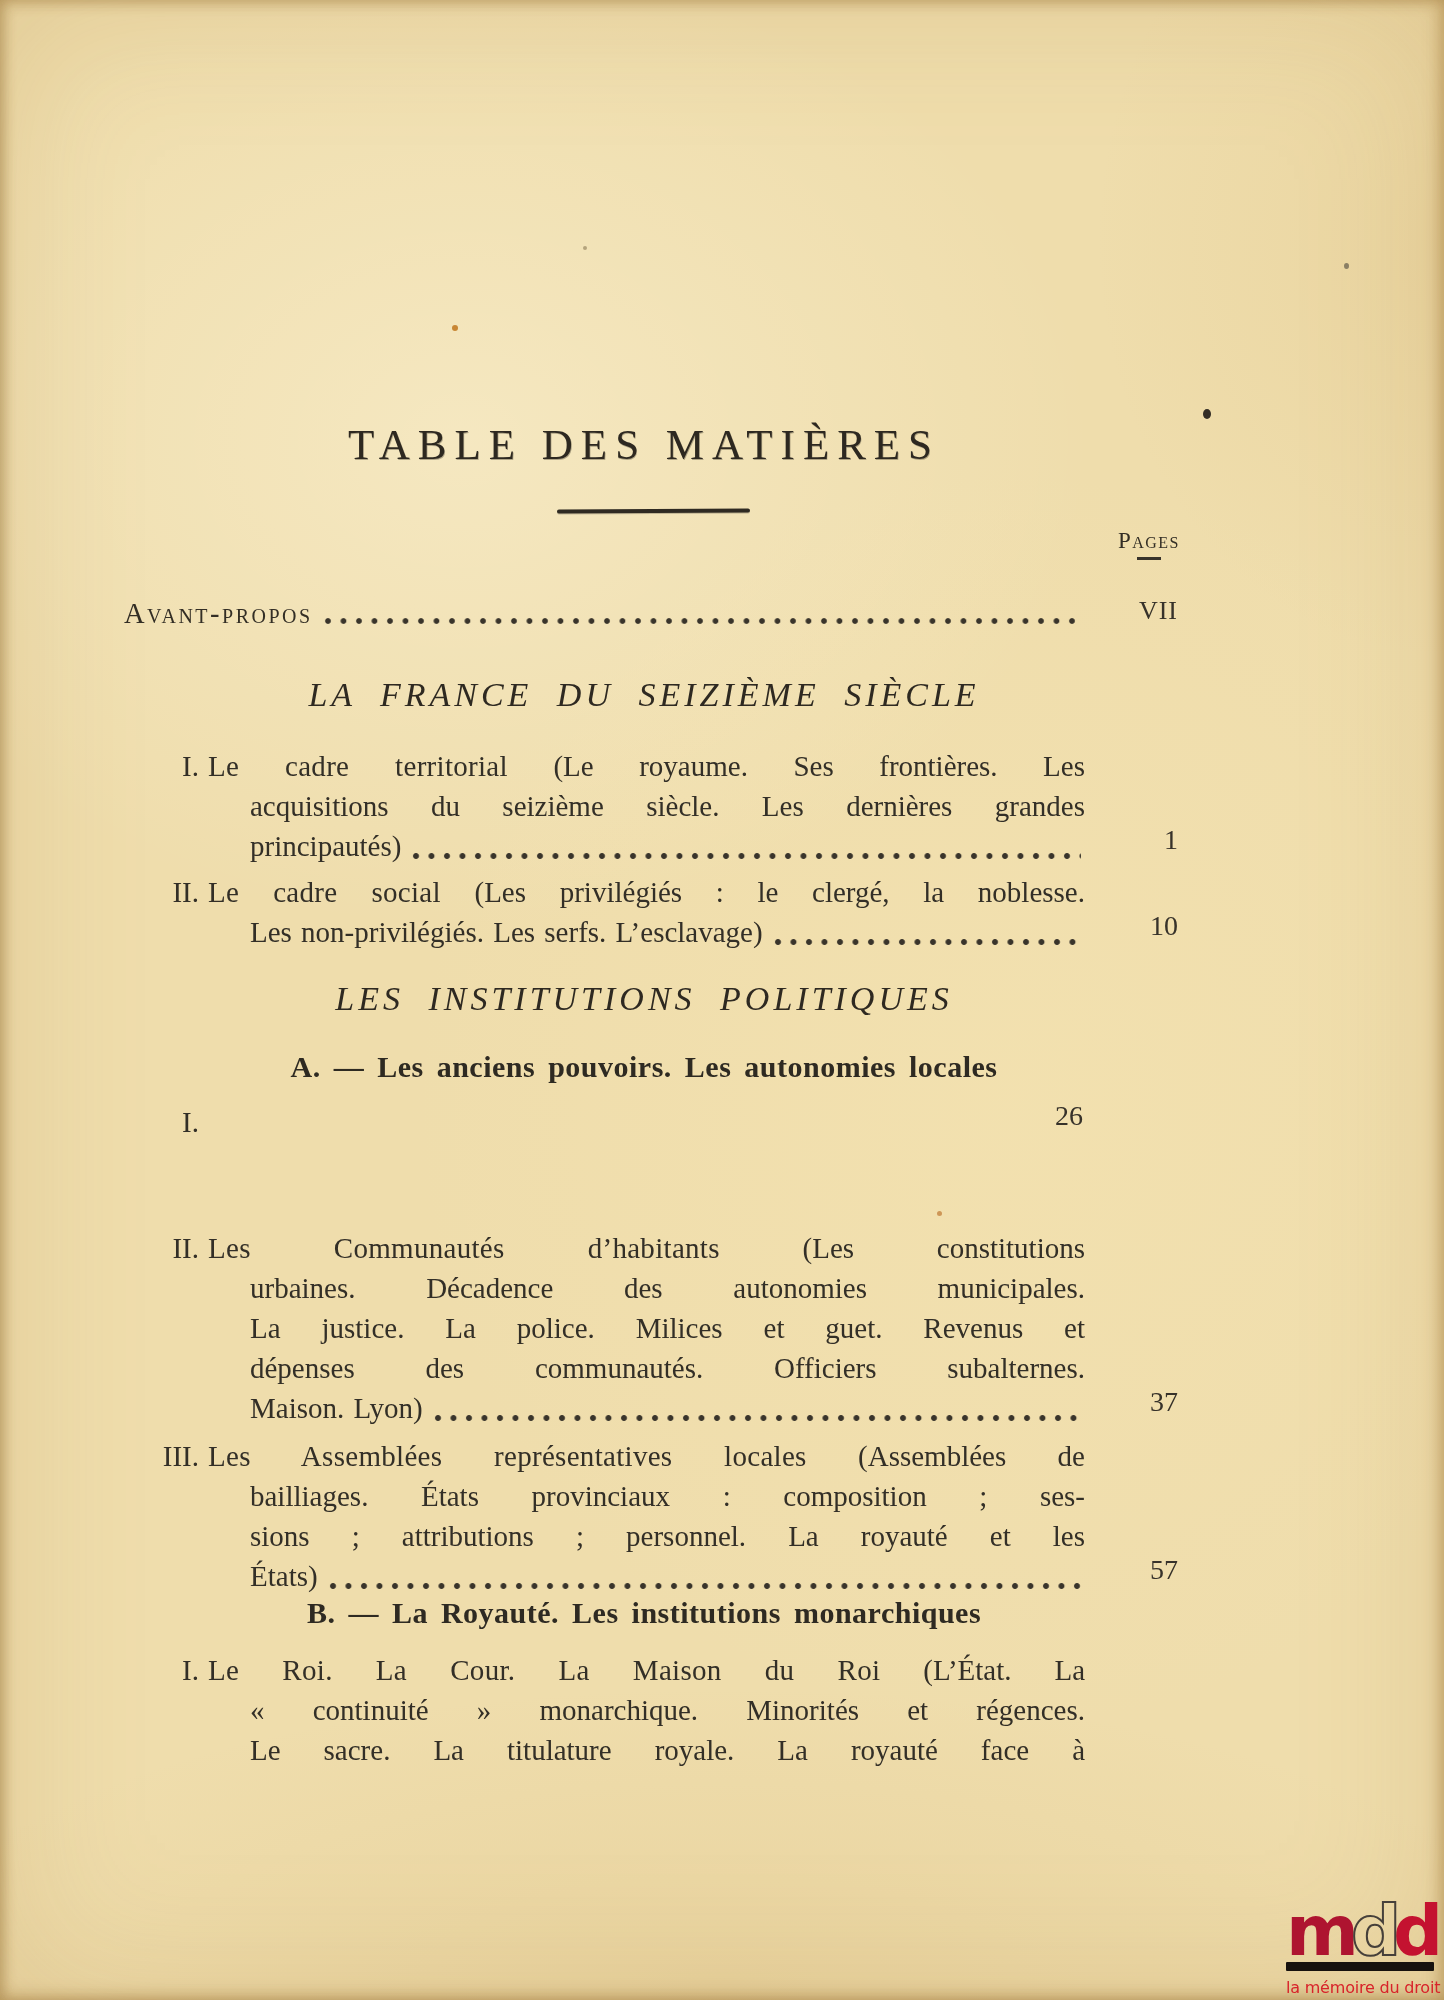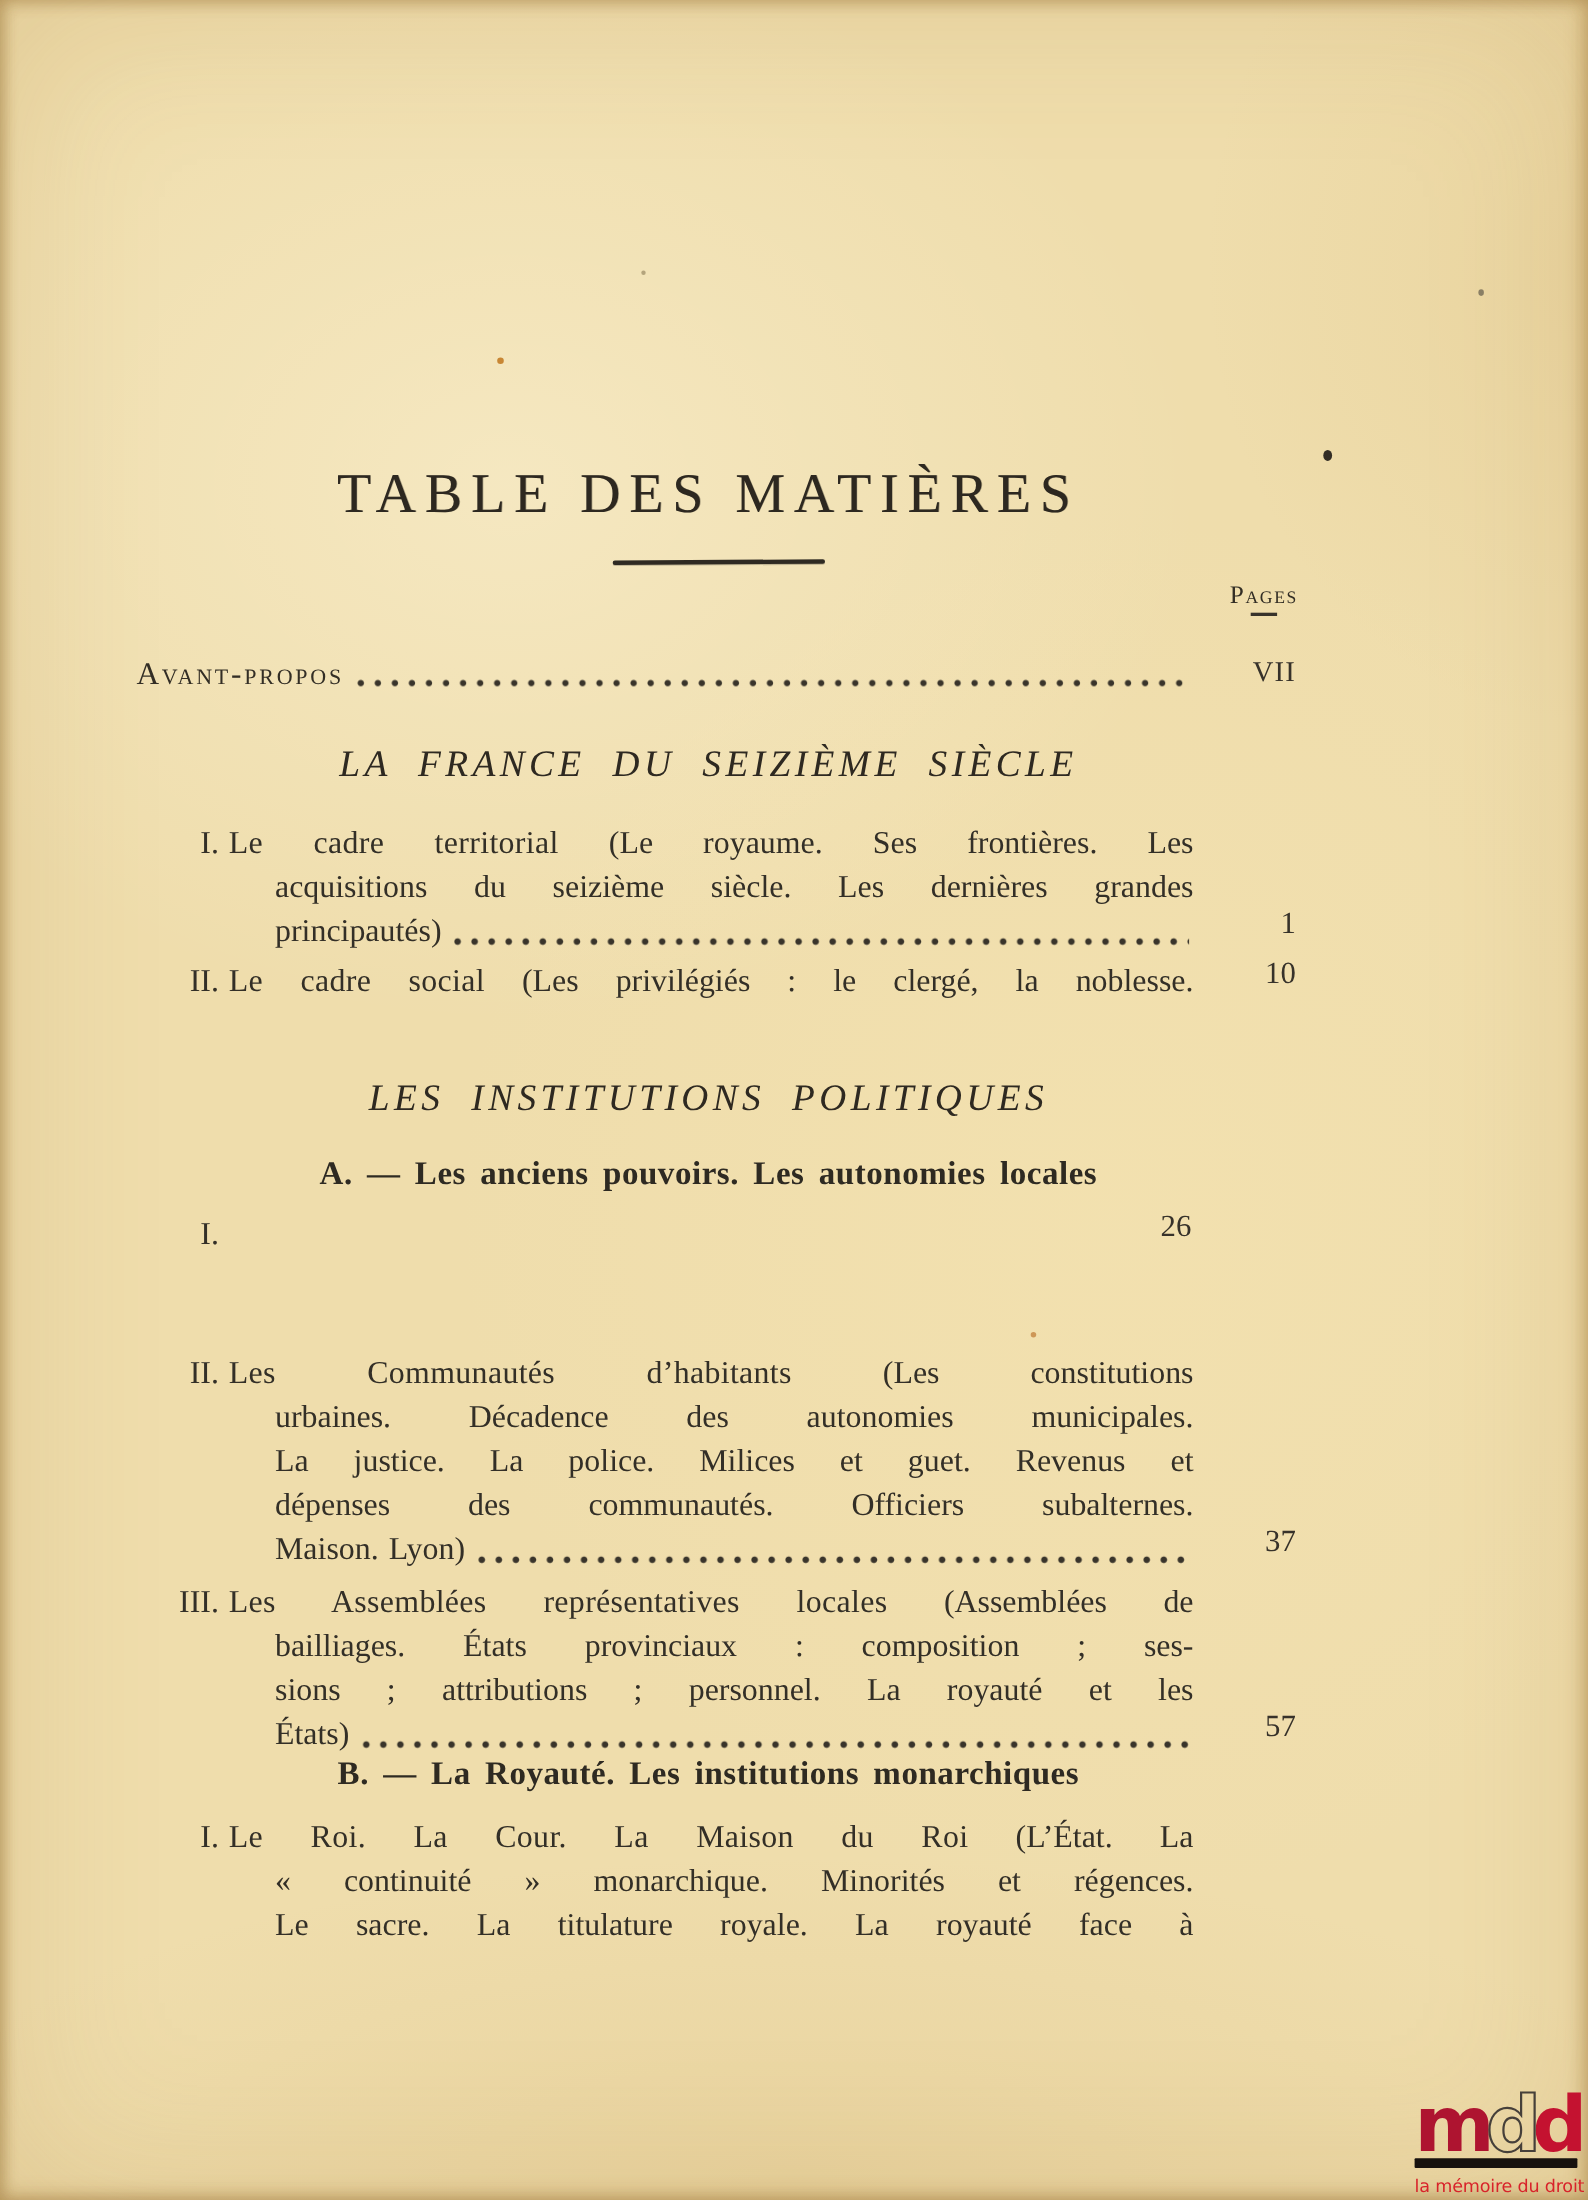--- a/index.html
+++ b/index.html
@@ -19,21 +19,21 @@
       inset -7px 0 16px rgba(150,105,40,.22),
       inset 5px 0 12px rgba(130,95,40,.25),
       inset 0 -7px 16px rgba(150,105,40,.18),
       inset 0 5px 14px rgba(150,105,40,.12);
     font-family:"Liberation Serif","DejaVu Serif",serif;
     color:#332f27;
   }
   .content{position:absolute;left:108px;top:0;width:1072px;}
   .title{
     position:absolute;top:420px;left:0;width:100%;
-    text-align:center;font-size:51px;letter-spacing:8px;
+    text-align:center;font-size:43px;letter-spacing:8px;
     color:#2d2820;text-shadow:.6px .6px 0 rgba(45,40,30,.35);
     white-space:nowrap;
   }
   .title-rule{
     position:absolute;top:509px;left:449px;width:193px;height:4px;
     background:#2f2a22;border-radius:2px;transform:rotate(-.35deg);
     box-shadow:0 1px 0 rgba(47,42,34,.25);
   }
   .pages-wrap{position:absolute;top:528px;right:0;text-align:center;}
   .pages-label{
@@ -146,20 +146,24 @@
             <span class="dots"></span>
           </div>
       </div>
       <div class="pg">1</div>
     </div>
 
     <div class="entry e2">
       <div class="num">II.</div>
       <div class="txt">
         <div class="jl"><span class="b">Le cadre social</span><span> (Les privilégiés : le clergé, la noblesse.</span></div>
+        <div class="lead-line ind">
+            <span>Les non-privilégiés. Les serfs. L’esclavage)</span>
+            <span class="dots"></span>
+          </div>
       </div>
       <div class="pg">10</div>
     </div>
 
     <div class="gh gh-2">LES INSTITUTIONS POLITIQUES</div>
 
     <div class="sh sh-a">A. — Les anciens pouvoirs. Les autonomies locales</div>
 
     <div class="entry s1">
       <div class="num">I.</div>

